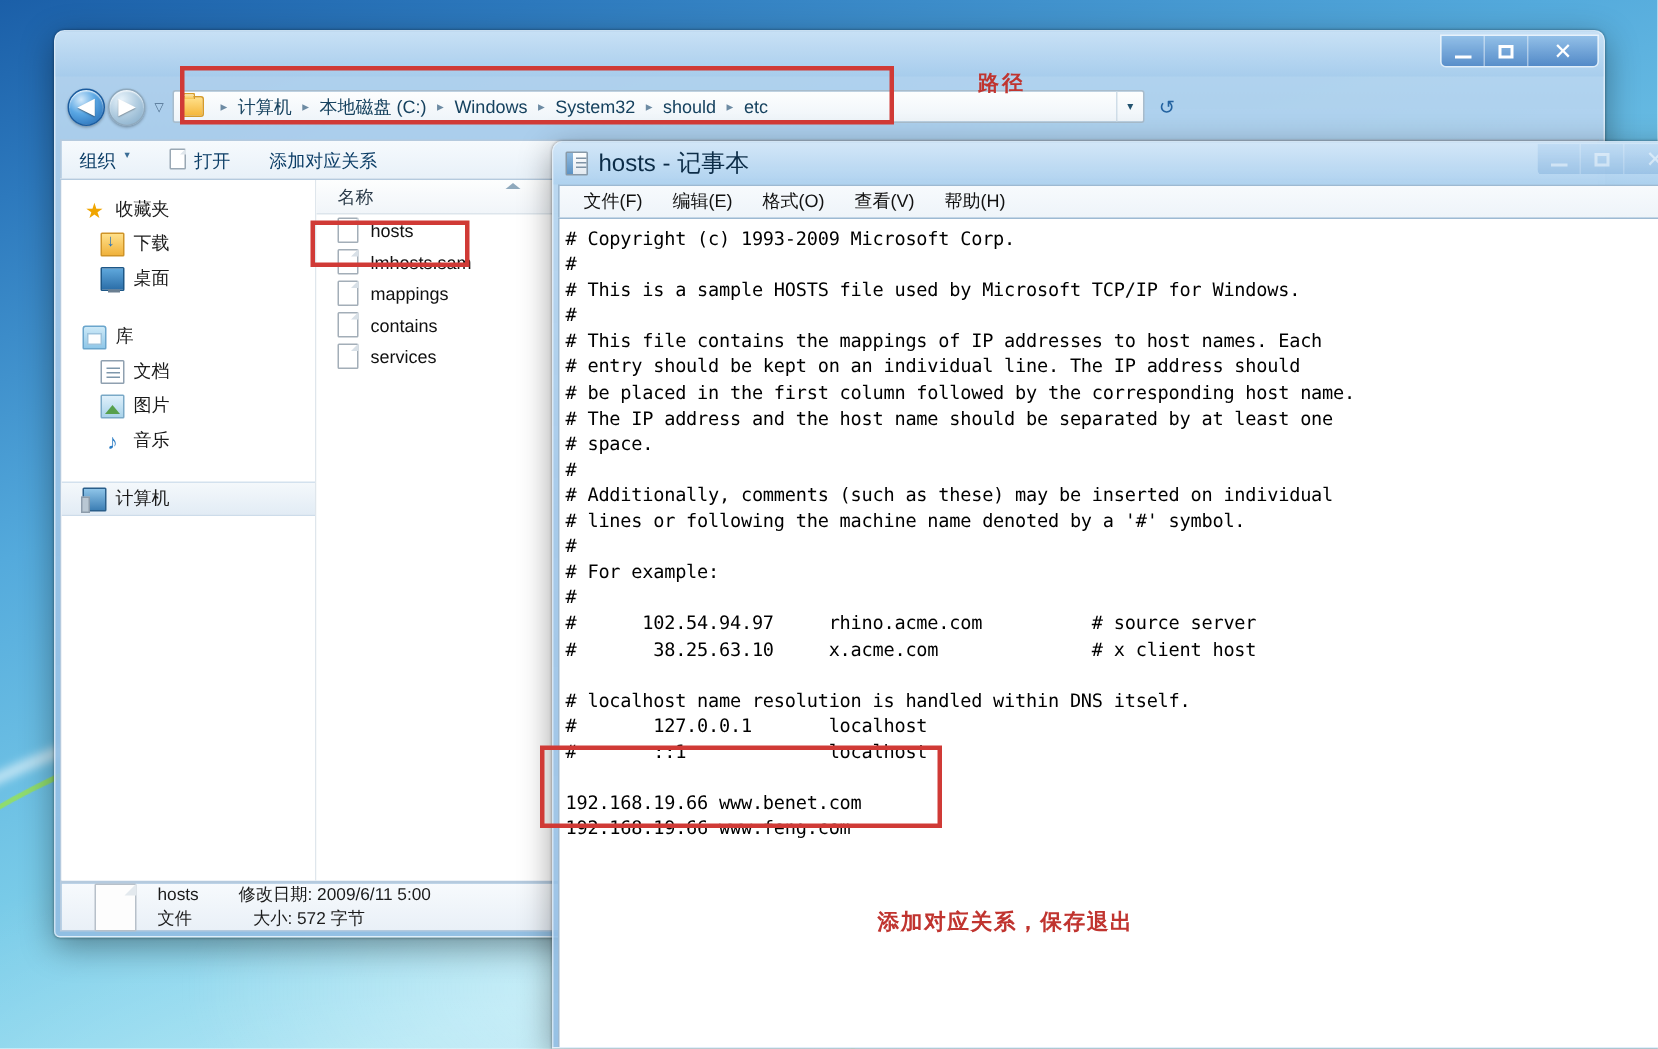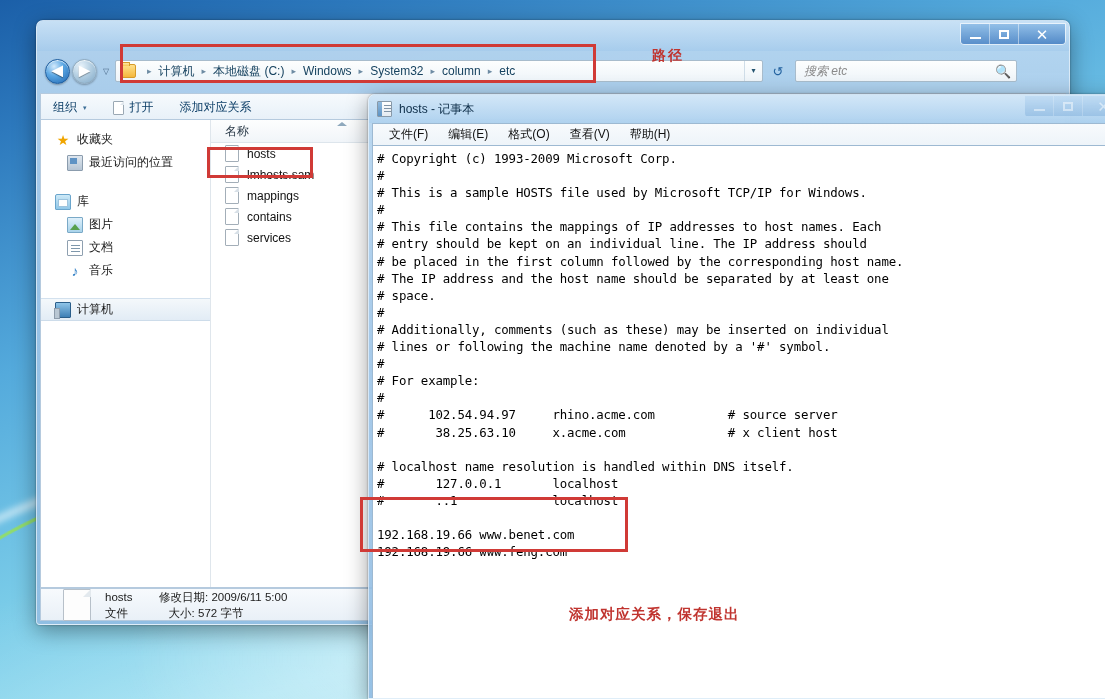--- a/index.html
+++ b/index.html
@@ -161,21 +161,21 @@
   .searchbox .mag { color: #3a6ea5; font-size: 13px; }
 
   
   #explorer .toolbar {
     height: 28px; margin: 2px 3px 0 3px;
     background: linear-gradient(180deg,#f6fafd 0%, #e7f0f8 100%);
     border: 1px solid #b5cade; border-bottom: none;
     display: flex; align-items: center;
     padding-left: 12px; font-size: 12px; color: #0b3d66;
   }
-  .tb-item { display: flex; align-items: center; margin-right: 26px; white-space: nowrap; }
+  .tb-item { display: flex; align-items: flex-start; margin-right: 26px; white-space: nowrap; }
   .tb-item .caret { font-size: 7px; margin-left: 6px; color: #3b6d96; }
   .tb-doc {
     width: 11px; height: 14px; margin-right: 6px;
     background: #fff; border: 1px solid #9aa8b4; border-radius: 1px;
     position: relative;
   }
   .tb-doc::after {
     content:""; position:absolute; right:-1px; top:-1px;
     border-width: 0 0 4px 4px; border-style: solid;
     border-color: transparent transparent #dfe6ec transparent;
@@ -300,21 +300,21 @@
     border: 1px solid #8899a8; border-radius: 1px; position: relative;
   }
   .np-icon::before {
     content:""; position:absolute; left:0; top:0; width:4px; height:14px;
     background: linear-gradient(180deg,#8fb9dd,#5d93c4);
   }
   .np-icon::after {
     content:""; position:absolute; left:6px; top:3px; width:7px; height:1px;
     background:#7f93a6; box-shadow: 0 3px 0 #7f93a6, 0 6px 0 #7f93a6;
   }
-  .np-title { font-size: 12px; color: #0c2c47; }
+  .np-title { font-size: 16px; color: #0c2c47; }
   .np-controls {
     position: absolute; right: 2px; top: 1px;
     display: flex; height: 21px; opacity: 0.55;
     border-radius: 0 0 4px 4px; overflow: hidden;
   }
   .np-controls .wc {
     width: 29px; height: 20px; display:flex; align-items:center; justify-content:center;
     background: linear-gradient(180deg, rgba(150,195,235,0.5), rgba(95,150,205,0.55));
     color: rgba(255,255,255,0.75); font-size: 11px;
     border-right: 1px solid rgba(255,255,255,0.3);
@@ -356,21 +356,21 @@
   #anno-hosts-box  { left: 207px; top: 147px; width: 106px; height: 31px; }
   #anno-hosts-entries-box { left: 360px; top: 497px; width: 268px; height: 55px; }
 
   .anno-text {
     position: absolute; z-index: 41;
     color: #c0342f;
     font-family: "DejaVu Sans", sans-serif;
     font-weight: bold;
   }
   #anno-path-label    { left: 652px; top: 47px; font-size: 14px; letter-spacing: 2px; }
-  #anno-bottom-label  { left: 569px; top: 605px; font-size: 14.5px; letter-spacing: 1px; }
+  #anno-bottom-label  { left: 585px; top: 605px; font-size: 14.5px; letter-spacing: 1px; }
 </style>
 </head>
 <body>
 
 <div id="desktop">
   <div class="swoosh2"></div>
   <div class="swoosh1"></div>
   <div class="glow"></div>
 </div>
 
@@ -404,35 +404,31 @@
       <div class="crumbs">
         <span class="sep">▸</span>
         <span class="cr">计算机</span>
         <span class="sep">▸</span>
         <span class="cr">本地磁盘 (C:)</span>
         <span class="sep">▸</span>
         <span class="cr">Windows</span>
         <span class="sep">▸</span>
         <span class="cr">System32</span>
         <span class="sep">▸</span>
-        <span class="cr">column</span>
+        <span class="cr">should</span>
         <span class="sep">▸</span>
         <span class="cr">etc</span>
       </div>
       <div class="addr-dd">▾</div>
     </div>
 
     <div class="refreshbtn">
       <span>↺</span>
     </div>
 
-    <div class="searchbox">
-      <span class="ph">搜索 etc</span>
-      <span class="mag">🔍</span>
-    </div>
   </div>
 
   <div class="toolbar">
     <div class="tb-item">
       <span>组织</span>
       <span class="caret">▾</span>
     </div>
     <div class="tb-item">
       <span class="tb-doc"></span>
       <span>打开</span>
@@ -444,39 +440,43 @@
 
   <div class="body">
 
     <div class="navpane">
       <div class="nav-group">
         <div class="nav-row">
           <span class="nav-ic ic-star">★</span>
           <span class="nav-label">收藏夹</span>
         </div>
         <div class="nav-row child">
-          <span class="nav-ic ic-recent"></span>
-          <span class="nav-label">最近访问的位置</span>
+          <span class="nav-ic ic-dl"></span>
+          <span class="nav-label">下载</span>
+        </div>
+        <div class="nav-row child">
+          <span class="nav-ic ic-desktop"></span>
+          <span class="nav-label">桌面</span>
         </div>
       </div>
 
       <div class="nav-gap"></div>
 
       <div class="nav-group">
         <div class="nav-row">
           <span class="nav-ic ic-lib"></span>
           <span class="nav-label">库</span>
         </div>
         <div class="nav-row child">
+          <span class="nav-ic ic-doc2"></span>
+          <span class="nav-label">文档</span>
+        </div>
+        <div class="nav-row child">
           <span class="nav-ic ic-pic"></span>
           <span class="nav-label">图片</span>
-        </div>
-        <div class="nav-row child">
-          <span class="nav-ic ic-doc2"></span>
-          <span class="nav-label">文档</span>
         </div>
         <div class="nav-row child">
           <span class="nav-ic ic-music">♪</span>
           <span class="nav-label">音乐</span>
         </div>
       </div>
 
       <div class="nav-gap"></div>
 
       <div class="nav-row selected">

